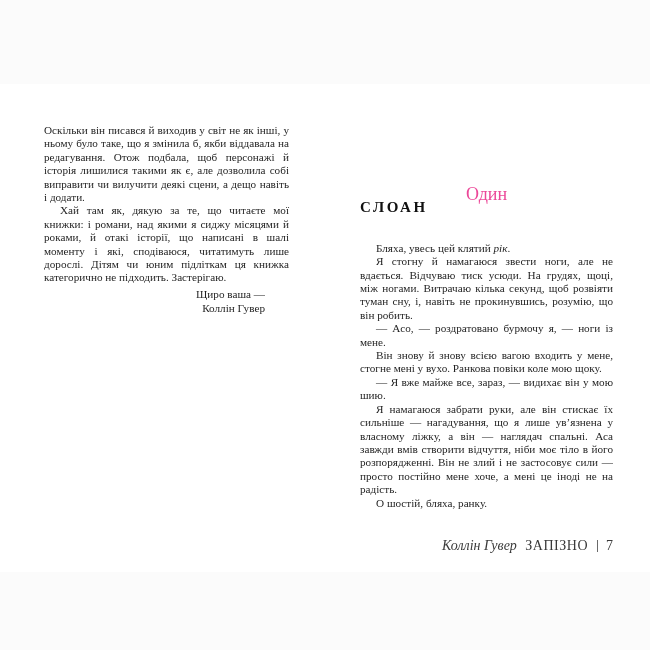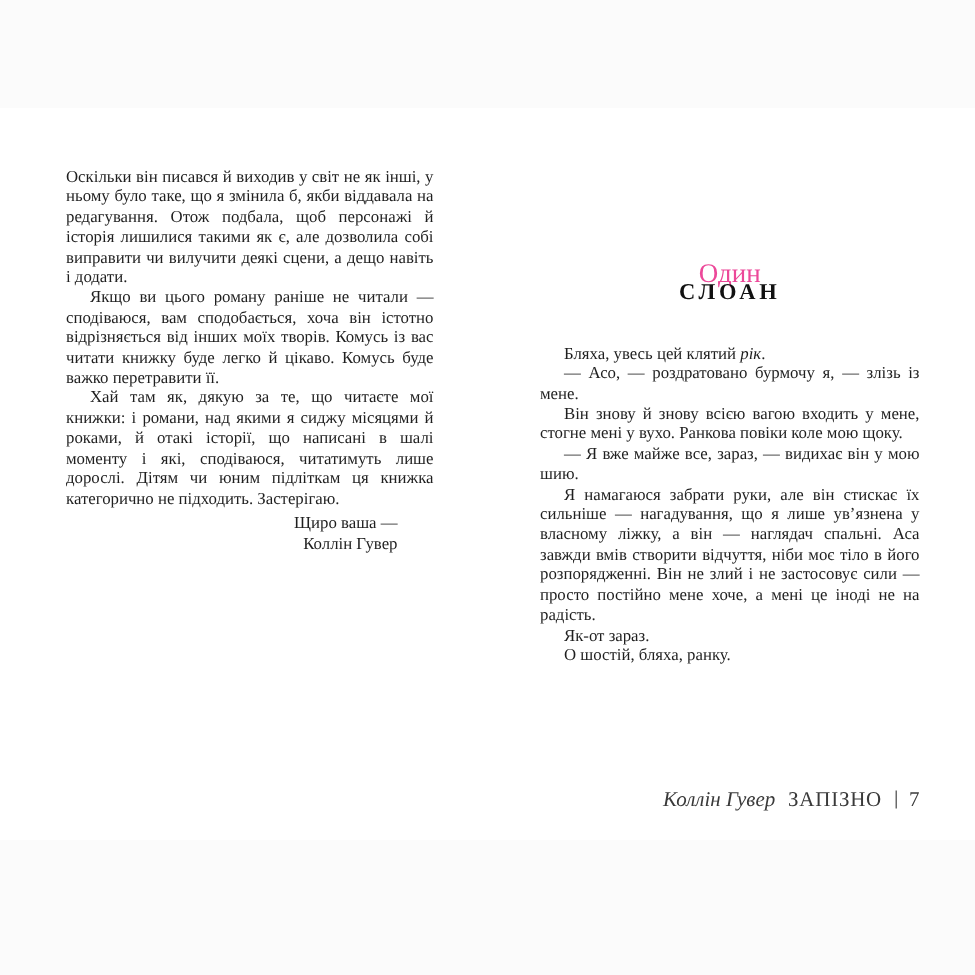--- a/index.html
+++ b/index.html
@@ -7,21 +7,21 @@
     padding: 0;
     width: 650px;
     height: 650px;
     background: #fbfbfb;
     font-family: "Liberation Serif", "DejaVu Serif", serif;
     overflow: hidden;
   }
   .paper {
     position: absolute;
     left: 0;
-    top: 72px;
+    top: 84px;
     width: 650px;
     height: 488px;
     background: #ffffff;
   }
   .page {
     position: absolute;
     color: #1f1f1f;
     font-size: 11.2px;
     line-height: 13.4px;
     text-align: justify;
@@ -56,21 +56,20 @@
     margin: 26px 0 0 0;
     text-indent: 16px;
   }
   .chapter-number {
     text-align: center;
     font-size: 18px;
     color: #ec4899;
     text-indent: 0;
   }
   .chapter-title {
-    text-align: center;
     font-size: 15px;
     font-weight: bold;
     letter-spacing: 2.5px;
     color: #111111;
     margin-bottom: 27px;
     text-indent: 0;
   }
   .footer {
     position: absolute;
     top: 454px;
@@ -96,39 +95,38 @@
   }
 </style>
 </head>
 <body>
 
 <div class="paper">
 
   <div class="page page-left">
     <div id="left-paragraphs">
         <p class="para">Оскільки він писався й виходив у світ не як інші, у ньому було таке, що я змінила б, якби віддавала на редагування. Отож подбала, щоб персонажі й історія лишилися такими як є, але дозволила собі виправити чи вилучити деякі сцени, а дещо навіть і додати.</p>
-        <p class="para indent">Якщо ви цього роману раніше не читали — сподіваюся, вам сподобається, хоча він істотно відрізняється від інших моїх творів. Комусь із вас читати книжку буде легко й цікаво. Комусь буде важко перетравити її.</p>
         <p class="para indent">Хай там як, дякую за те, що читаєте мої книжки: і романи, над якими я сиджу місяцями й роками, й отакі історії, що написані в шалі моменту і які, сподіваюся, читатимуть лише дорослі. Дітям чи юним підліткам ця книжка категорично не підходить. Застерігаю.</p>
       </div>
     <div class="signature">
       <div>Щиро ваша —</div>
       <div>Коллін Гувер</div>
     </div>
   </div>
 
   <div class="page page-right">
     <div class="chapter-number">Один</div>
     <div class="chapter-title">СЛОАН</div>
     <div id="right-paragraphs">
         <p class="para indent">Бляха, увесь цей клятий <i>рік</i>.</p>
-        <p class="para indent">— Асо, — роздратовано бурмочу я, — злізь із мене.</p>
+        <p class="para indent">Я стогну й намагаюся звести ноги, але не вдається. Відчуваю тиск усюди. На грудях, щоці, між ногами. Витрачаю кілька секунд, щоб розвіяти туман сну, і, навіть не прокинувшись, розумію, що він робить.</p>
+        <p class="para indent">— Асо, — роздратовано бурмочу я, — ноги із мене.</p>
         <p class="para indent">Він знову й знову всією вагою входить у мене, стогне мені у вухо. Ранкова повіки коле мою щоку.</p>
         <p class="para indent">— Я вже майже все, зараз, — видихає він у мою шию.</p>
         <p class="para indent">Я намагаюся забрати руки, але він стискає їх сильніше — нагадування, що я лише ув’язнена у власному ліжку, а він — наглядач спальні. Аса завжди вмів створити відчуття, ніби моє тіло в його розпорядженні. Він не злий і не застосовує сили — просто постійно мене хоче, а мені це іноді не на радість.</p>
-        <p class="para indent">Як-от зараз.</p>
         <p class="para indent">О шостій, бляха, ранку.</p>
       </div>
   </div>
 
   <div class="footer">
     <span class="author">Коллін Гувер</span>
     <span class="book">ЗАПІЗНО</span>
     <span class="sep"></span>
     <span class="pagenum">7</span>
   </div>

